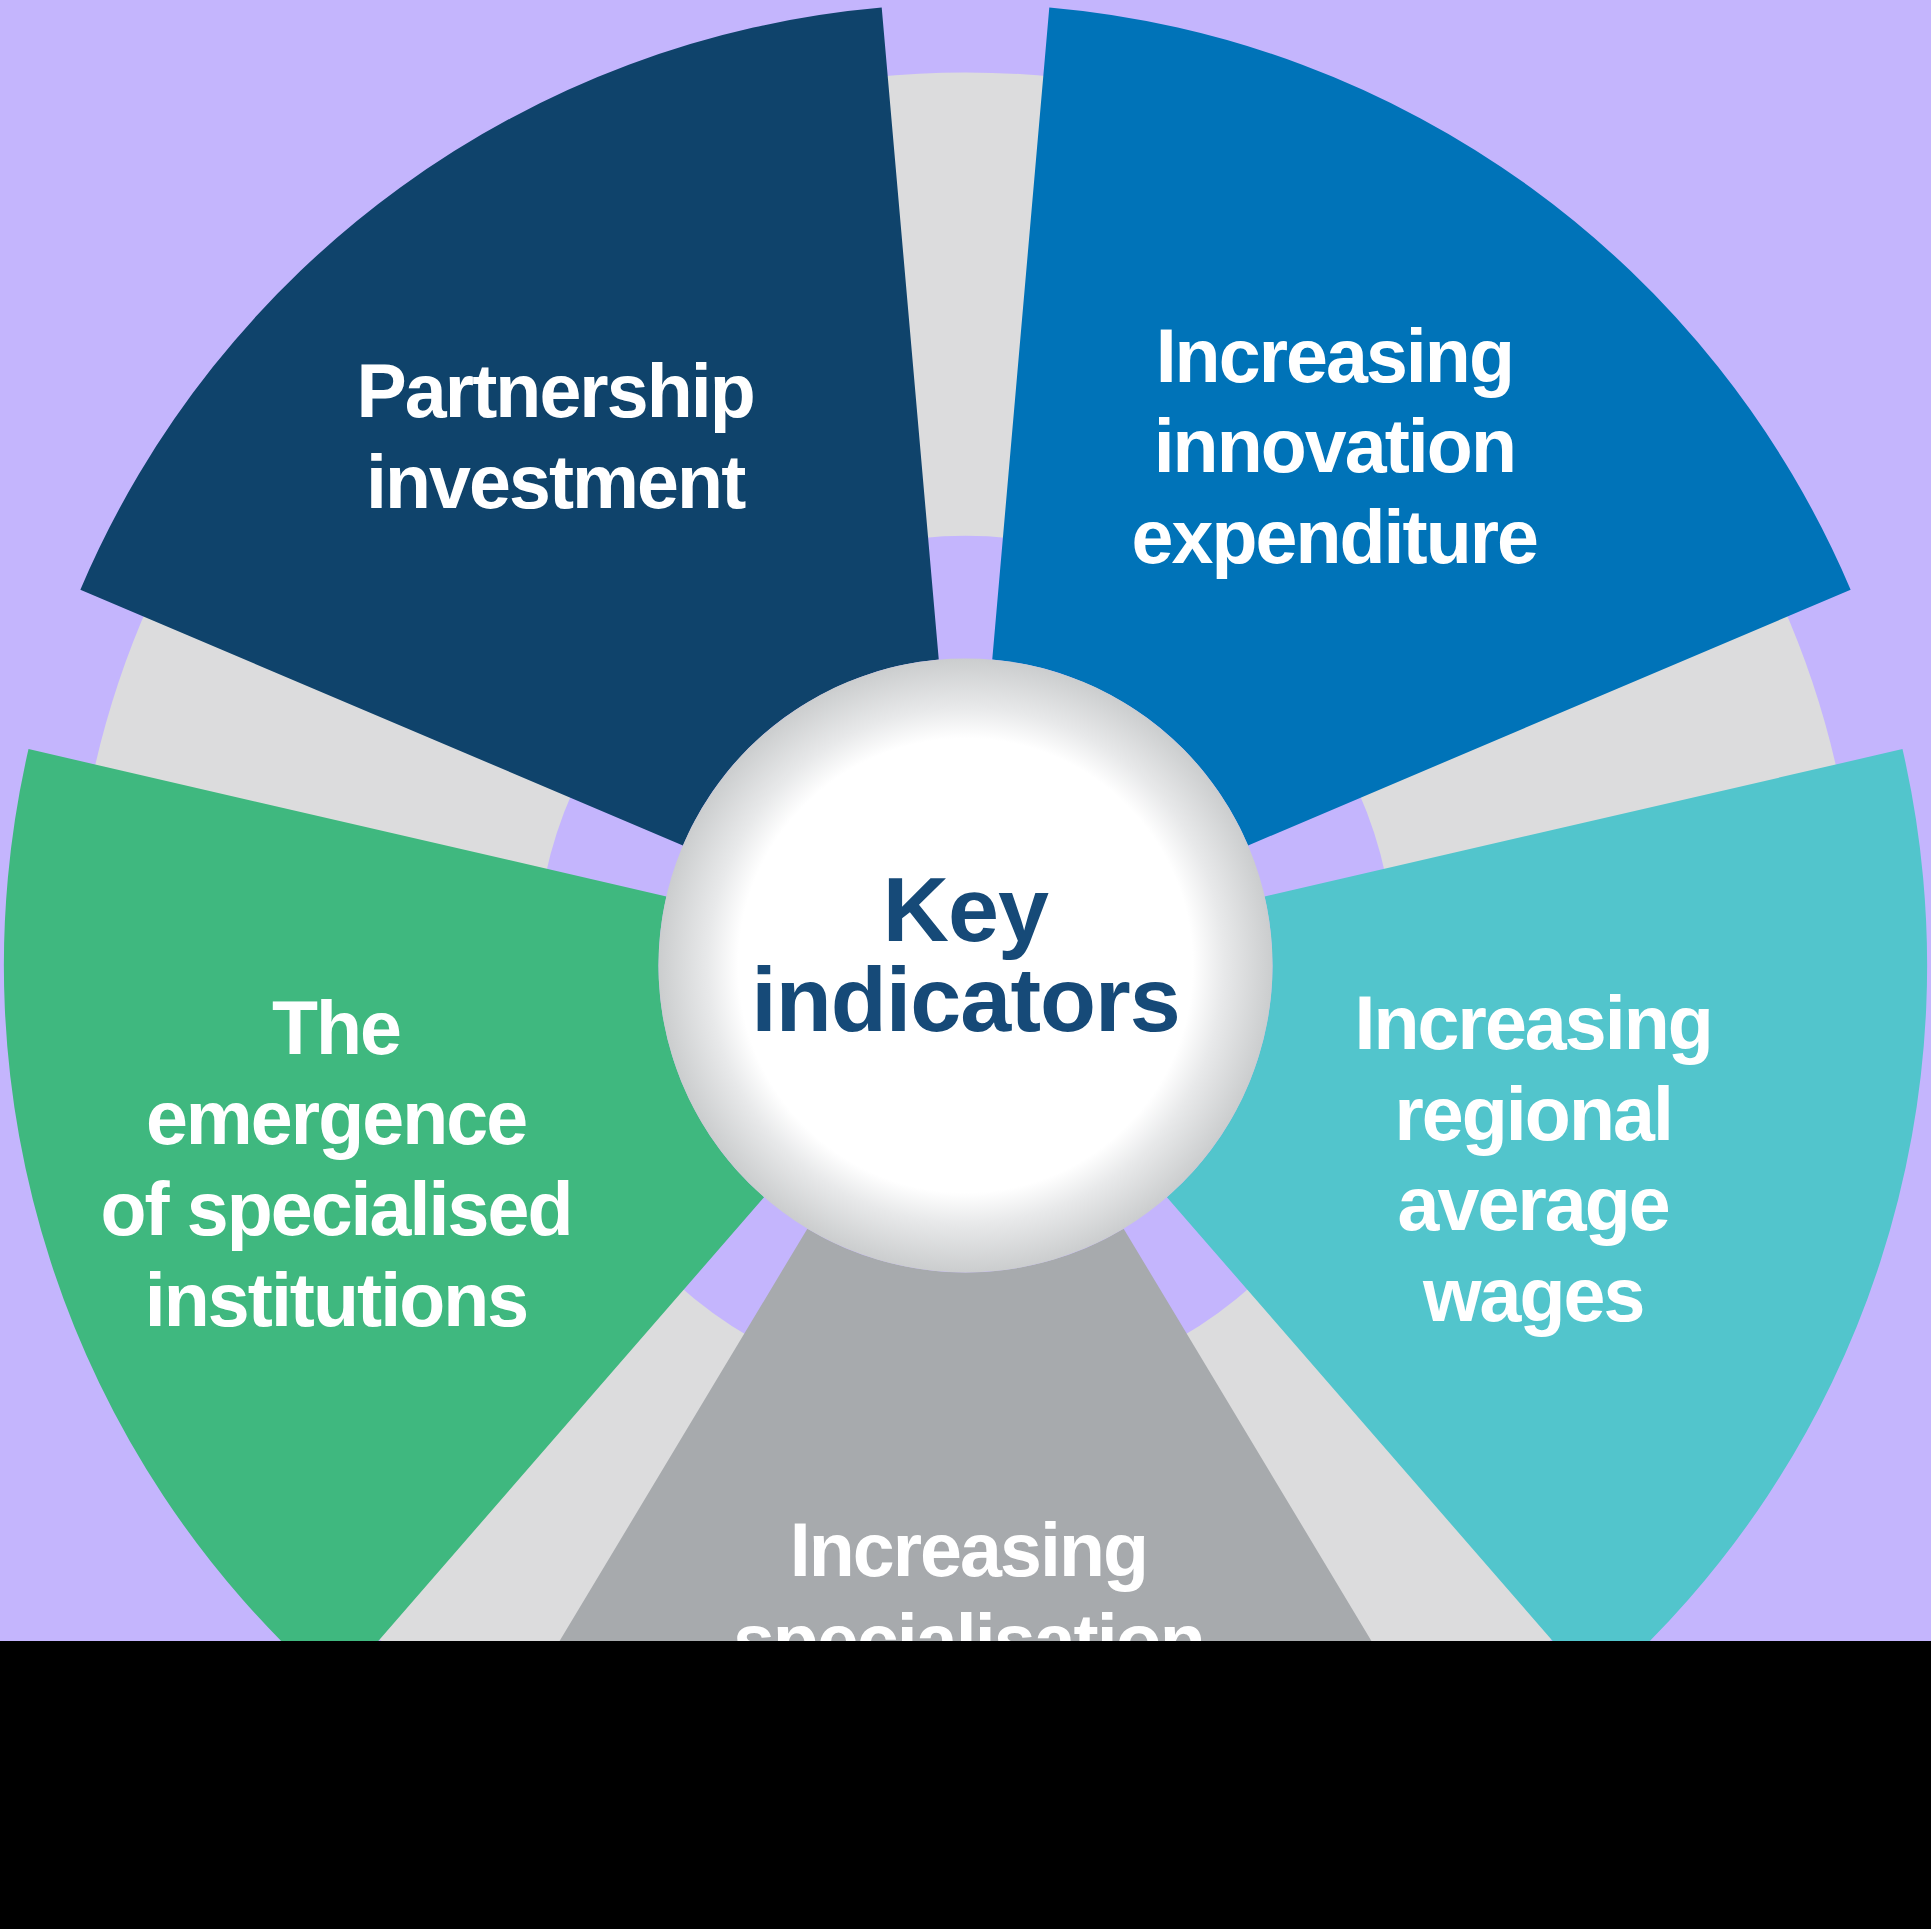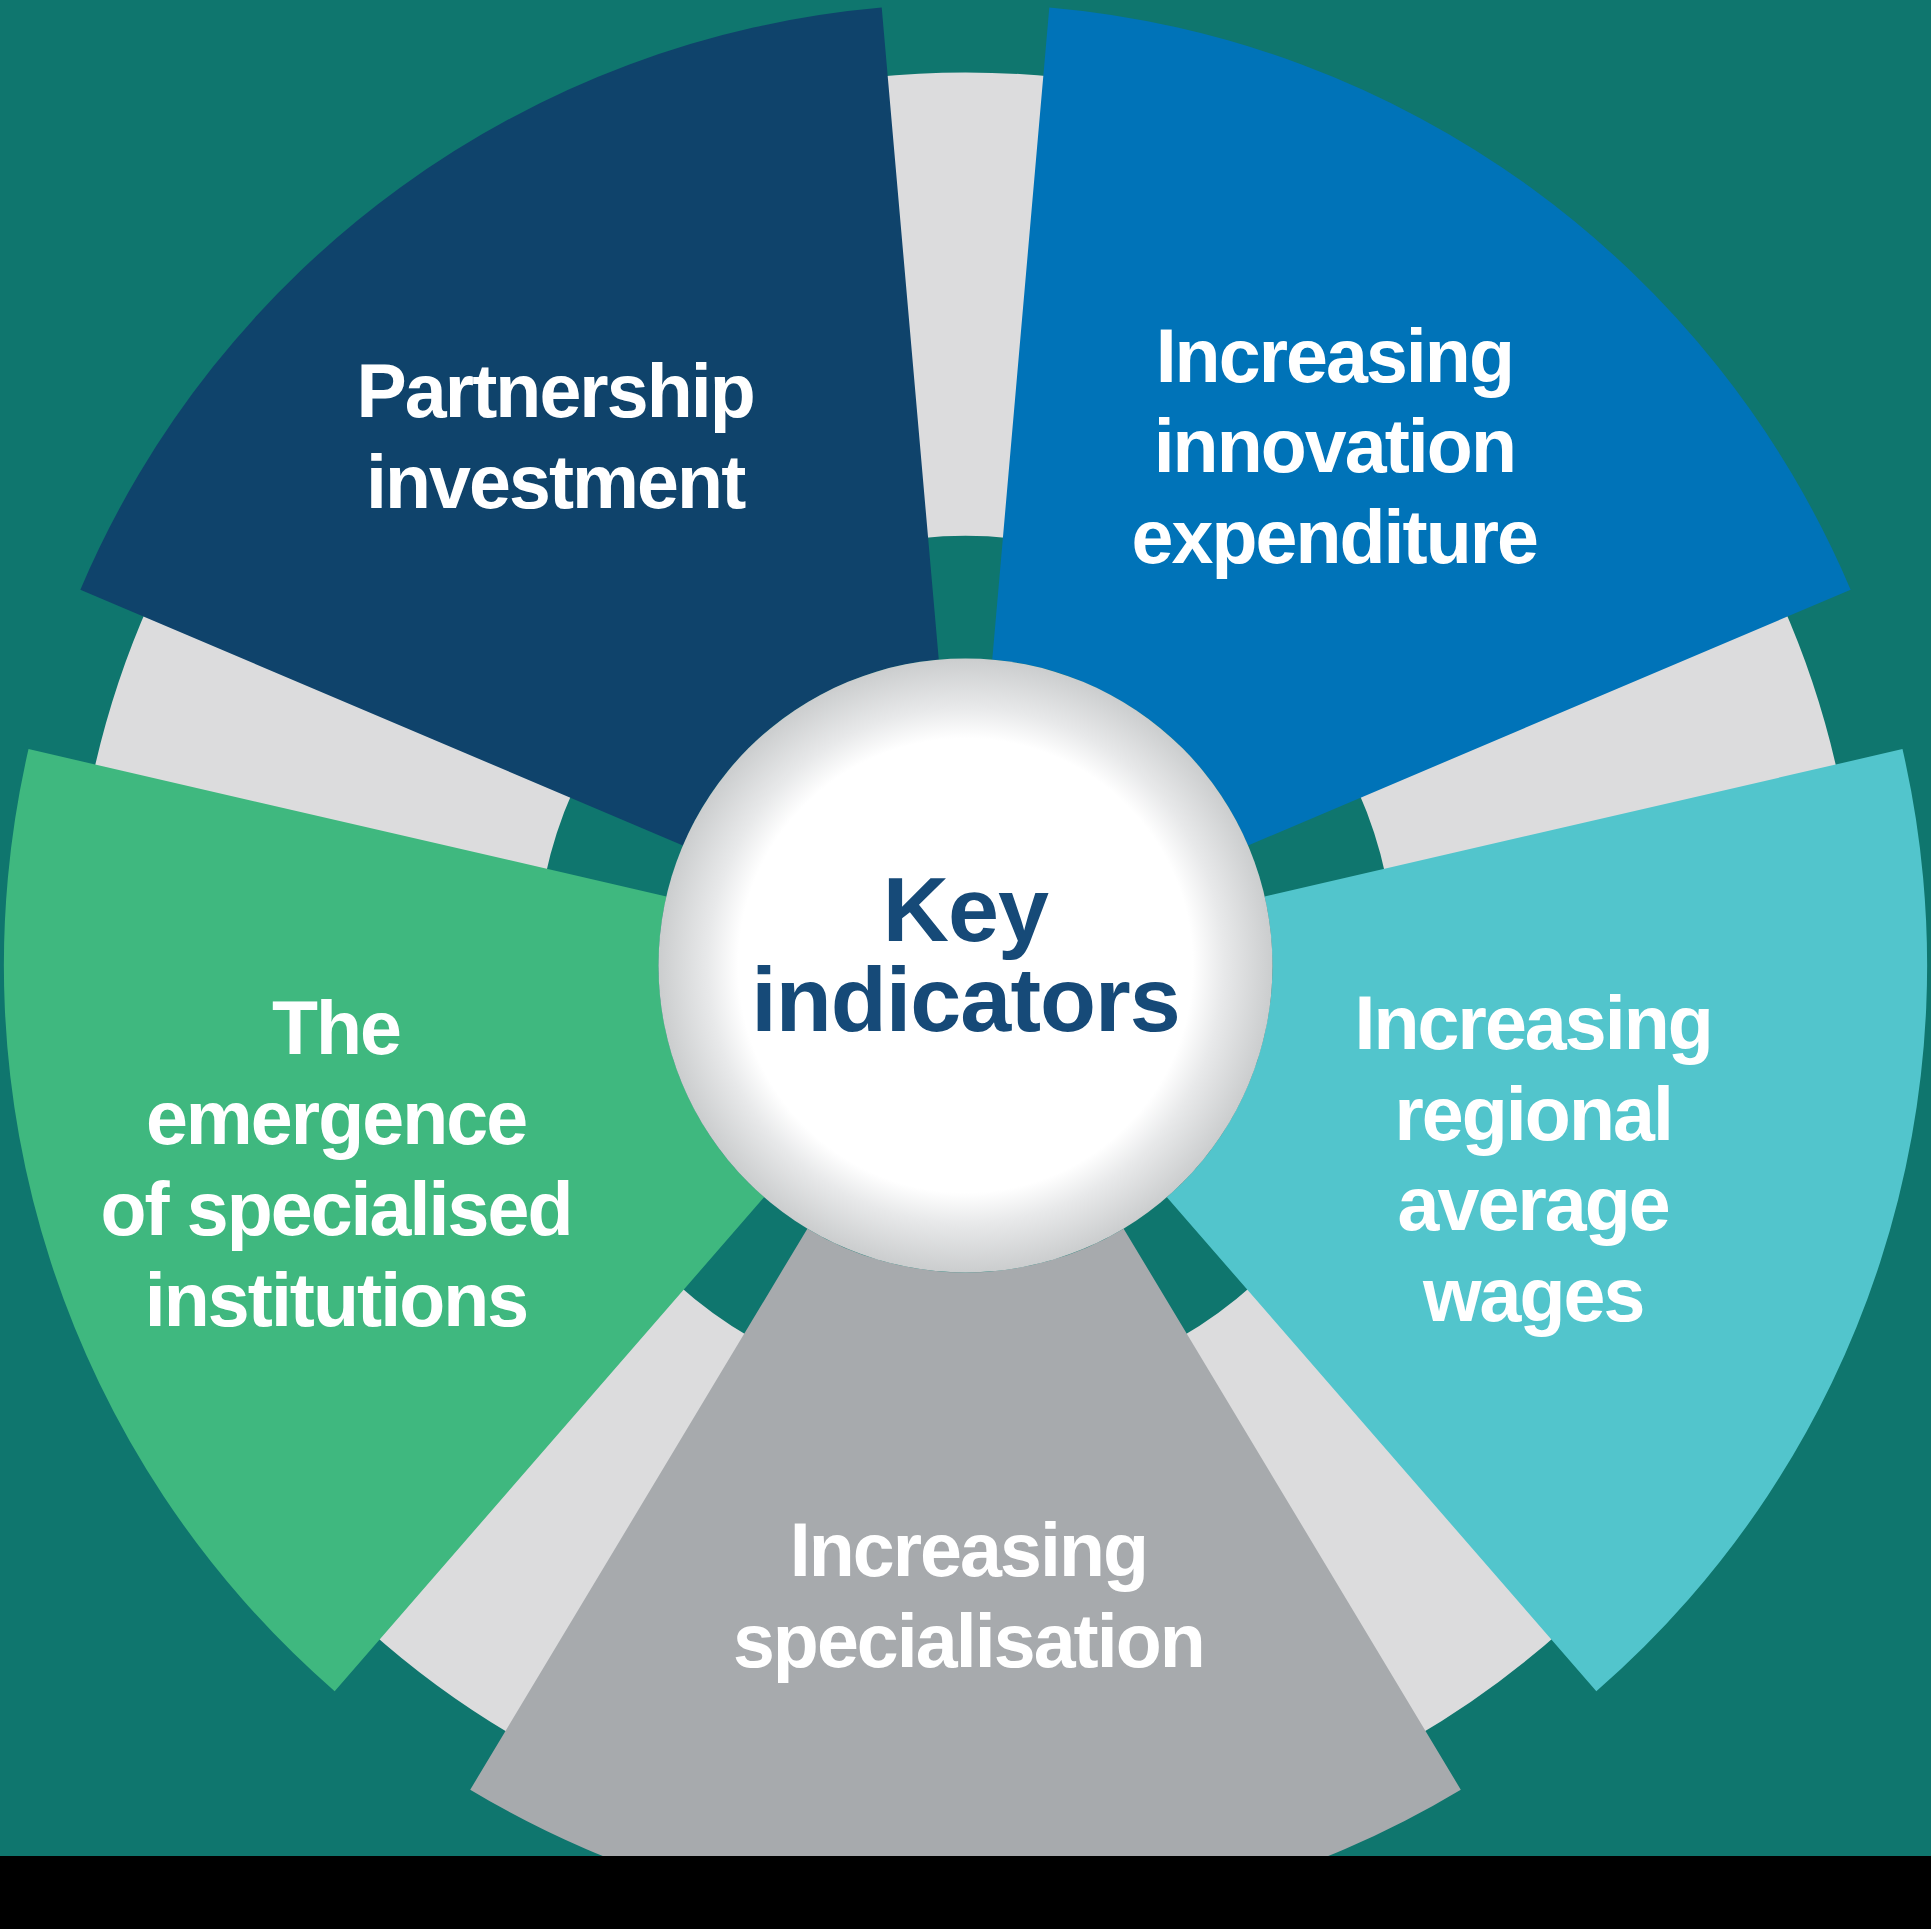--- a/index.html
+++ b/index.html
@@ -4,23 +4,23 @@
 <style>
   html, body {
     margin: 0;
     padding: 0;
     background: #000000;
     width: 100%;
     height: 100%;
   }
   .stage {
     width: 1931px;
-    height: 1856px;
+    height: 1641px;
     position: relative;
-    background: #0f766e;
+    background: #c4b5fd;
     overflow: hidden;
   }
   svg text {
     font-family: "Liberation Sans", "DejaVu Sans", sans-serif;
     font-weight: 700;
   }
   .seg-label {
     letter-spacing: -2px;
   }
   .hub-label {

